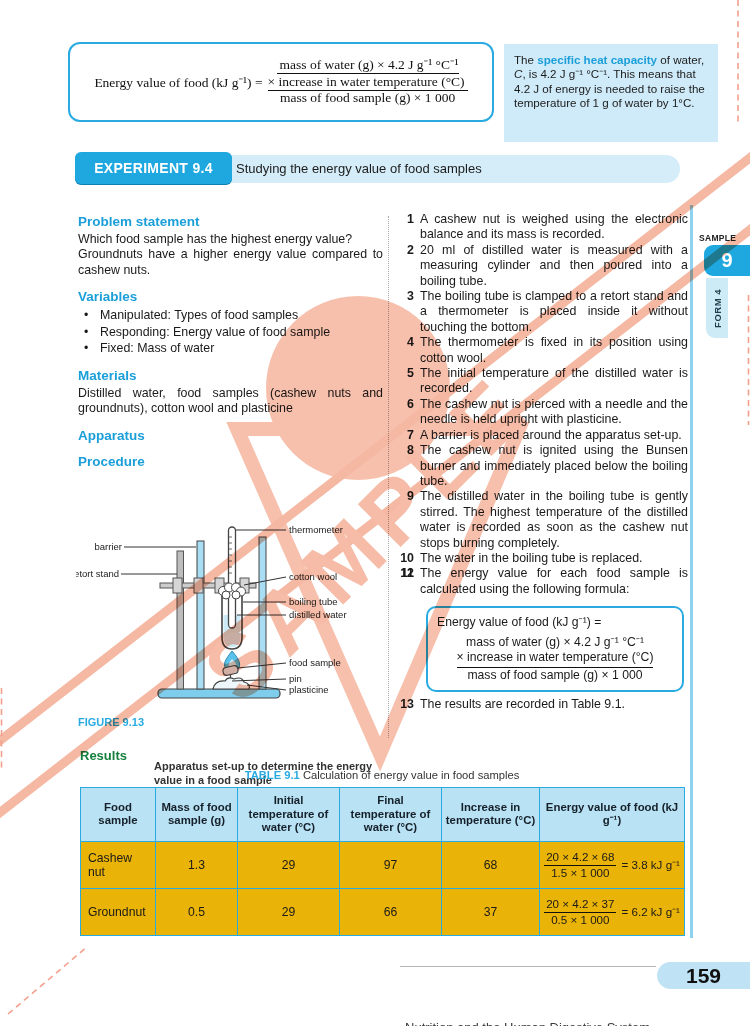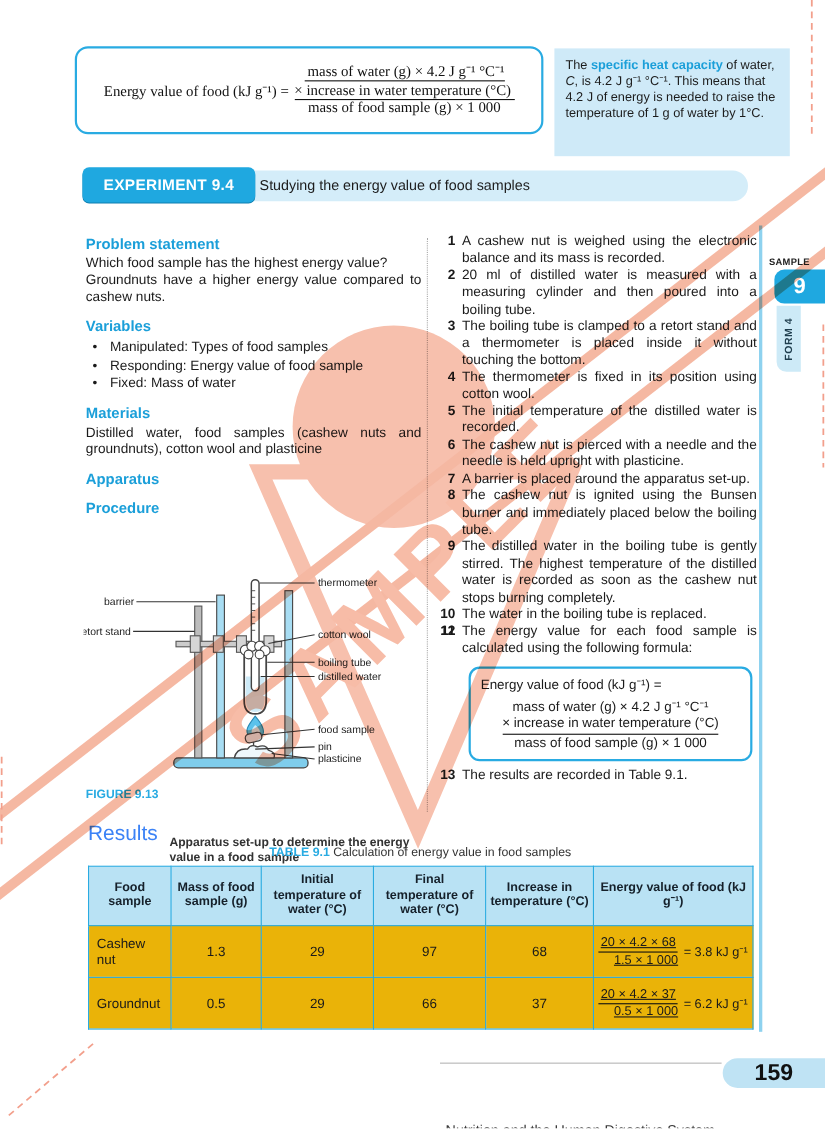--- a/index.html
+++ b/index.html
@@ -54,33 +54,33 @@
   .step-formula .frac .num{border-bottom:1.3px solid #111;padding-bottom:1px;display:inline-block;}
   .step-formula .frac .den{padding-top:1px;}
 
   
   .figure-svg{position:absolute;left:76px;top:523px;}
   .fig-caption{position:absolute;left:78px;top:716px;width:300px;display:flex;
     font-size:11px;line-height:13.5px;font-weight:bold;}
   .fig-caption .fig-label{color:#29abe2;flex:0 0 76px;}
   .fig-caption .fig-text{color:#333;margin-top:44px;}
 
-  .results-heading{position:absolute;left:80px;top:748px;color:#3b82f6;font-size:19px;font-weight:normal;}
+  .results-heading{position:absolute;left:80px;top:748px;color:#15803d;font-size:13px;font-weight:bold;}
 
   
   .table-caption{position:absolute;left:80px;top:769px;width:604px;text-align:center;font-size:11.2px;color:#333;}
   .table-caption .tab-label{color:#29abe2;font-weight:bold;text-align:center;}
   table.results{position:absolute;left:80px;top:787px;width:604px;border-collapse:collapse;table-layout:fixed;}
   table.results th,table.results td{border:1.7px solid #29abe2;}
   table.results th{background:#b9e2f4;font-size:11.4px;line-height:13.5px;font-weight:bold;color:#15202a;
     padding:6px 3px;text-align:center;vertical-align:middle;height:40px;}
   table.results td{background:#eab308;font-size:12.2px;padding:4px 4px;text-align:center;vertical-align:middle;height:38px;}
   table.results td.food{text-align:left;padding-left:7px;}
   .energy-cell{display:flex;align-items:center;justify-content:center;gap:5px;font-size:11.6px;}
-  .energy-cell .frac{text-align:right;line-height:13.5px;text-decoration:underline;}
+  .energy-cell .frac{text-align:center;line-height:13.5px;}
   .energy-cell .frac .num{border-bottom:1.2px solid #111;padding:0 2px 1px 2px;display:block;}
 
   
   .chapter-label{position:absolute;left:699px;top:233px;font-size:8.5px;font-weight:bold;color:#222;letter-spacing:.3px;}
   .chapter-tab{position:absolute;left:704px;top:245px;width:46px;height:31px;background:#1fa8e0;
     border-radius:9px 0 0 9px;color:#fff;font-weight:bold;font-size:20px;display:flex;align-items:center;justify-content:center;}
   .form-tab{position:absolute;left:706px;top:278px;width:22px;height:60px;background:#cdeaf7;border-radius:0 0 0 9px;
     display:flex;align-items:center;justify-content:center;}
   .form-tab span{writing-mode:vertical-rl;transform:rotate(180deg);font-size:9.5px;font-weight:bold;color:#1e3d4d;letter-spacing:.5px;}
 

